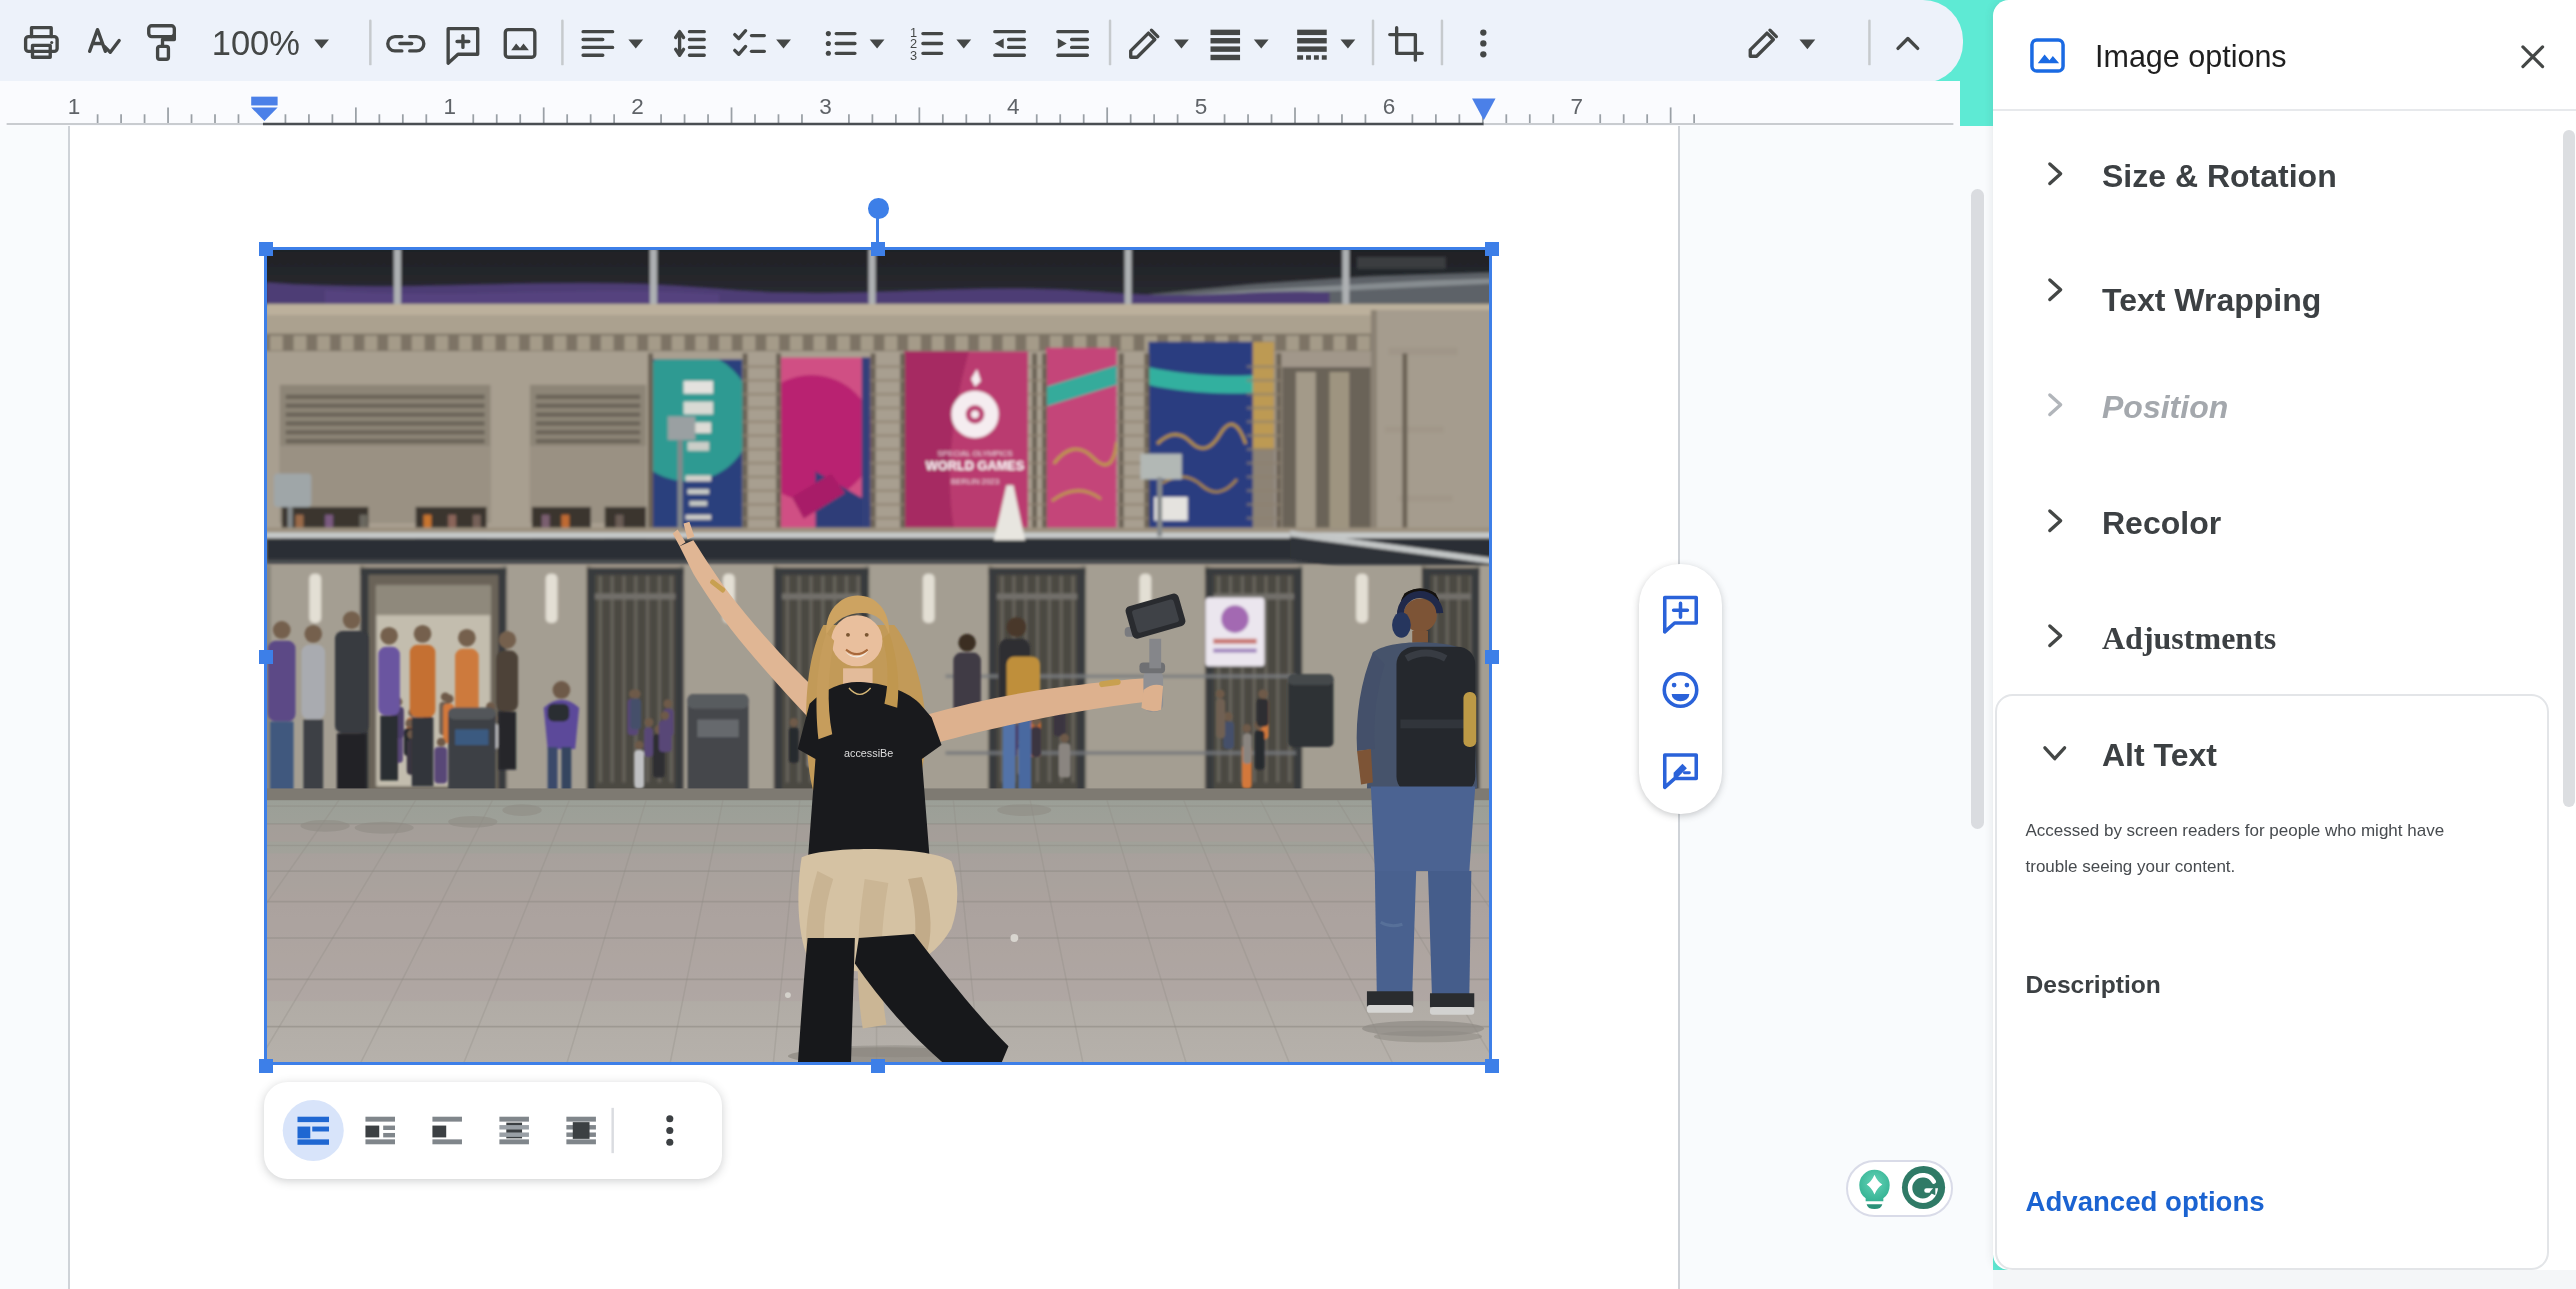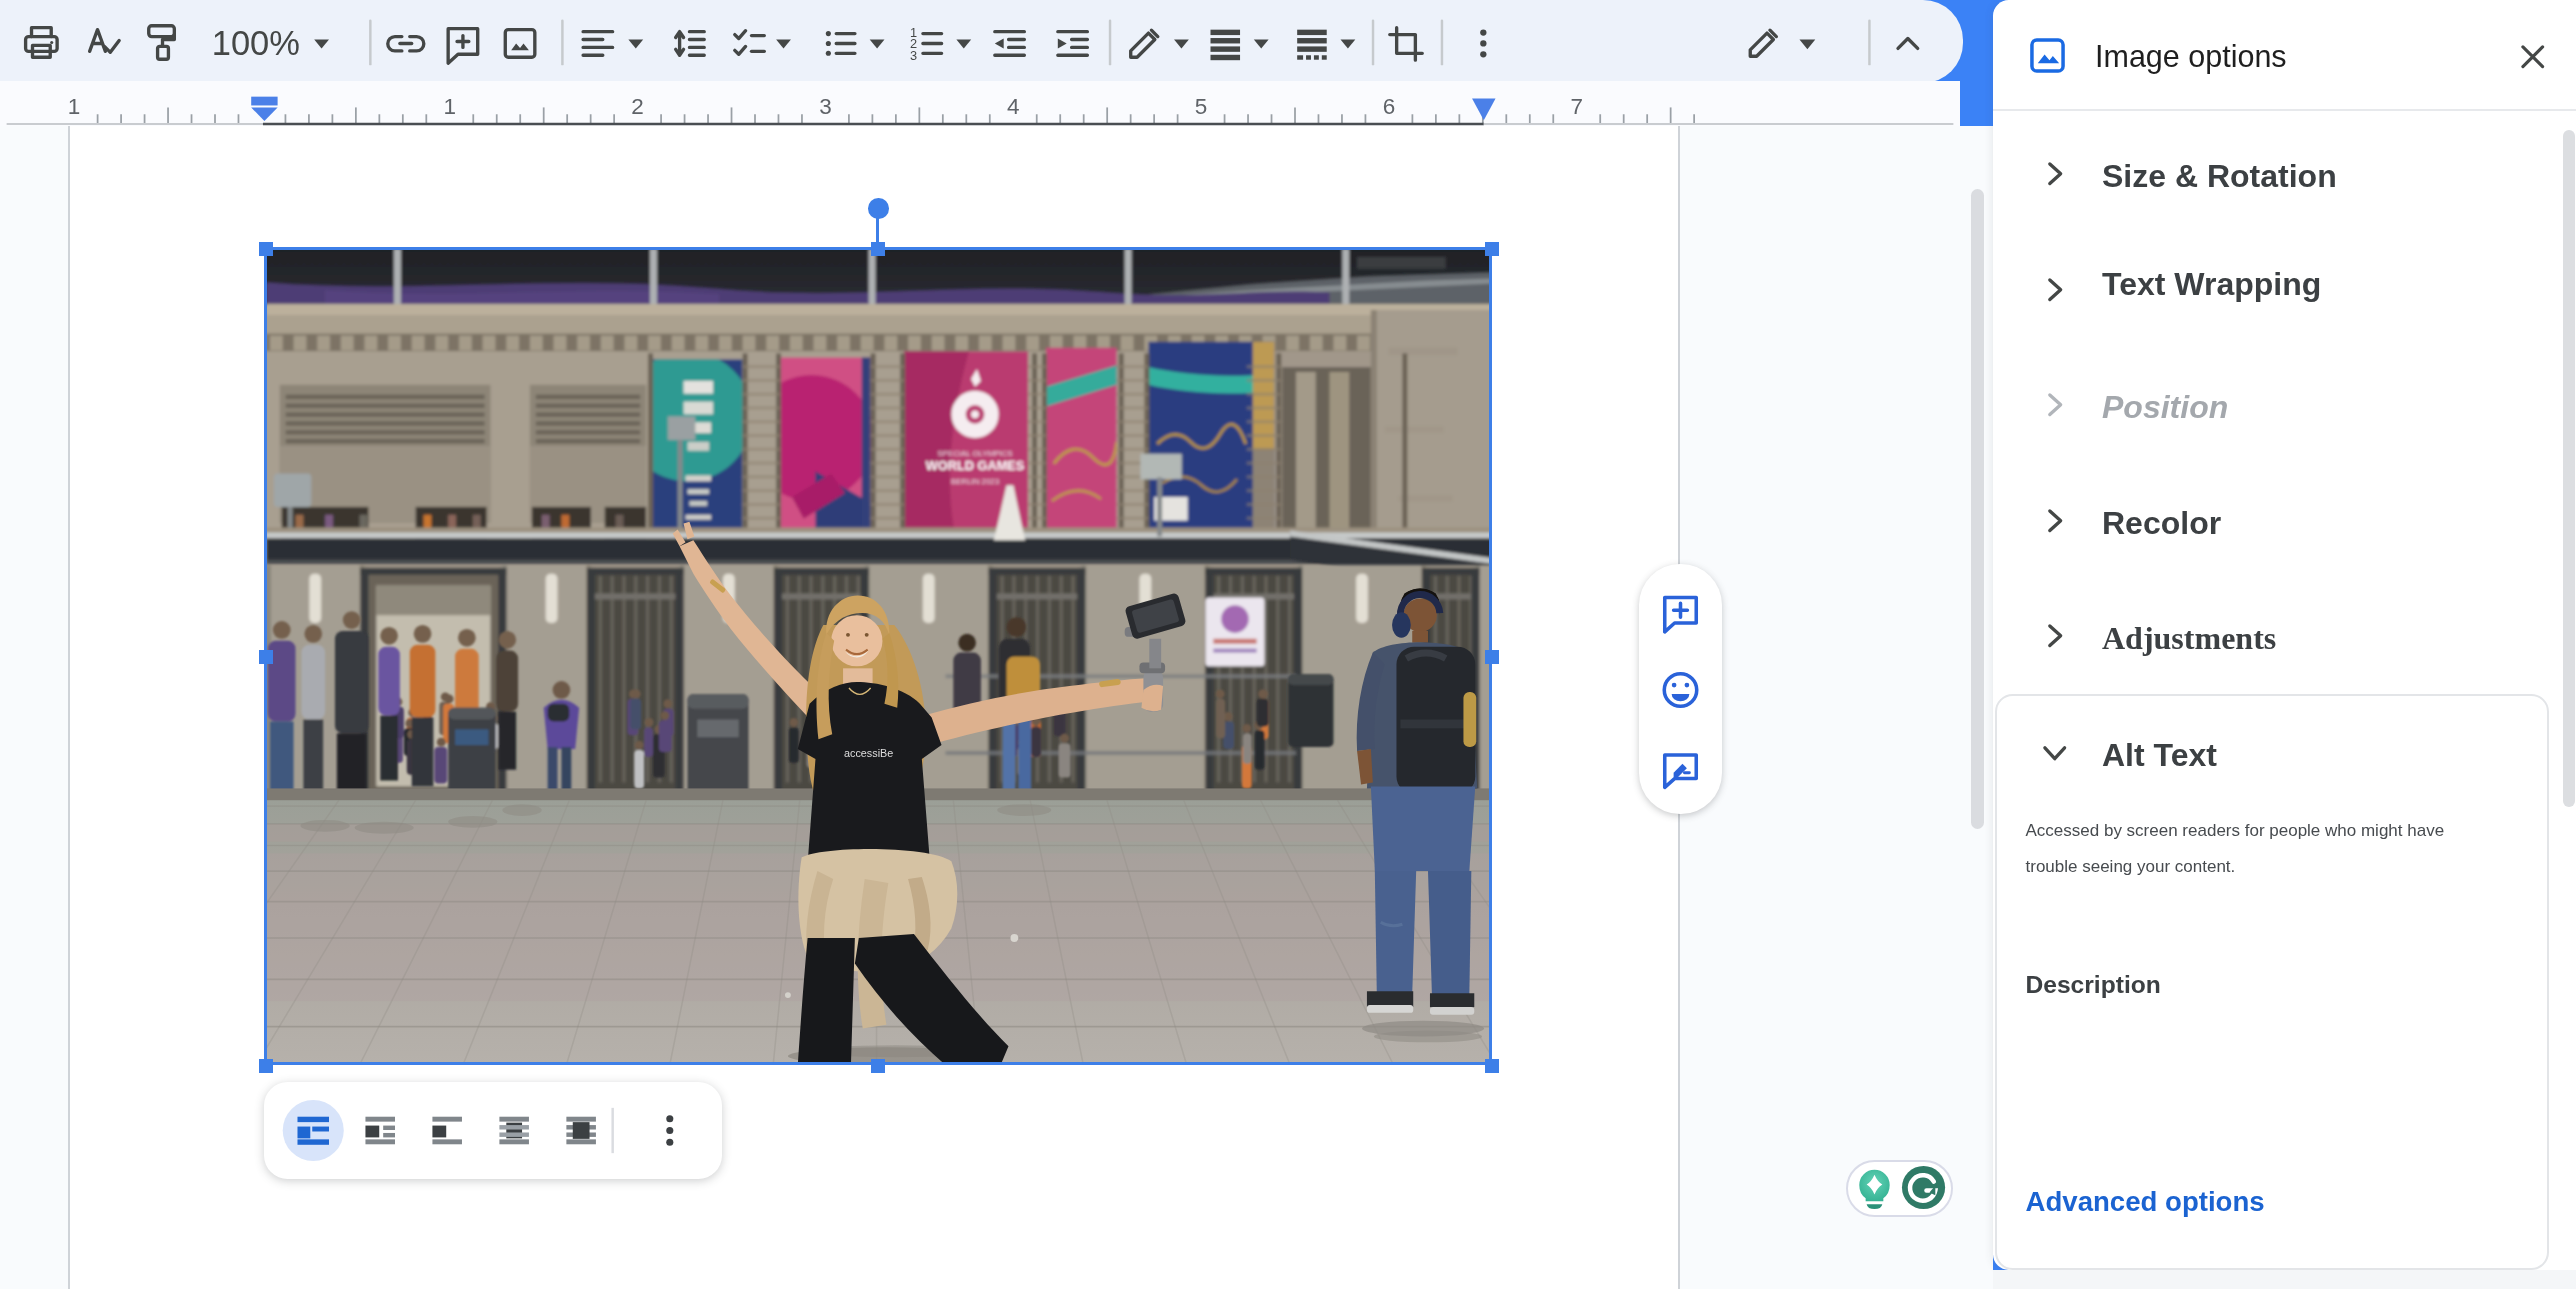--- a/index.html
+++ b/index.html
@@ -1,18 +1,18 @@
 <!DOCTYPE html>
 <html><head>
 <meta charset="utf-8">
 <style>
   * { margin:0; padding:0; box-sizing:border-box; }
   html,body { width:2576px; height:1290px; overflow:hidden; }
   body { font-family:"Liberation Sans", sans-serif; background:#ffffff; }
-  #app { position:relative; width:2092px; height:1290px; background:#3b82f6; }
+  #app { position:relative; width:2092px; height:1290px; background:#5eead4; }
   #toolbar { position:absolute; left:0; top:0; width:1963px; height:83px;
              background:#edf2fa; border-radius:0 40px 40px 0; }
   #ruler { position:absolute; left:0; top:81px; width:1960px; height:45px; background:#fafbfe; }
   #canvas { position:absolute; left:0; top:126px; width:1993px; height:1164px; background:#f9fbfd; }
   #page { position:absolute; left:68px; top:0; width:1612px; height:1164px; background:#ffffff;
           border-left:2px solid #cfd3d8; border-right:2px solid #cfd3d8; }
   #photo { position:absolute; left:266px; top:123px; width:1226px; height:816px; }
   .selbox { position:absolute; left:264px; top:121px; width:1228px; height:818px;
             border:3px solid #3d7fe8; }
   .handle { position:absolute; width:13.8px; height:13.8px; background:#3d7fe8; }
@@ -986,21 +986,21 @@
   </svg>
   <div style="position:absolute; left:0; top:109px; width:583px; height:2px; background:#e7e9ec;"></div>
 
   <svg class="sb-chev" style="top:159px;" width="29.5" height="29.5" viewBox="0 0 30 30">
         <path d="M10,5 L21,15 L10,25" stroke="#444746" stroke-width="3.4" fill="none" stroke-linecap="round" stroke-linejoin="round"></path>
       </svg>
   <div class="sb-label" style="top:158px;">Size &amp; Rotation</div>
   <svg class="sb-chev" style="top:275px;" width="29.5" height="29.5" viewBox="0 0 30 30">
         <path d="M10,5 L21,15 L10,25" stroke="#444746" stroke-width="3.4" fill="none" stroke-linecap="round" stroke-linejoin="round"></path>
       </svg>
-  <div class="sb-label" style="top:266px;text-align:center;">Text Wrapping</div>
+  <div class="sb-label" style="top:282px;text-align:center;">Text Wrapping</div>
   <svg class="sb-chev" style="top:390px;" width="29.5" height="29.5" viewBox="0 0 30 30">
         <path d="M10,5 L21,15 L10,25" stroke="#b1b5ba" stroke-width="3.4" fill="none" stroke-linecap="round" stroke-linejoin="round"></path>
       </svg>
   <div class="sb-label" style="top:389px; color:#a4a8ad;font-style:italic;">Position</div>
   <svg class="sb-chev" style="top:506px;" width="29.5" height="29.5" viewBox="0 0 30 30">
         <path d="M10,5 L21,15 L10,25" stroke="#444746" stroke-width="3.4" fill="none" stroke-linecap="round" stroke-linejoin="round"></path>
       </svg>
   <div class="sb-label" style="top:505px;">Recolor</div>
   <svg class="sb-chev" style="top:621px;" width="29.5" height="29.5" viewBox="0 0 30 30">
         <path d="M10,5 L21,15 L10,25" stroke="#444746" stroke-width="3.4" fill="none" stroke-linecap="round" stroke-linejoin="round"></path>

